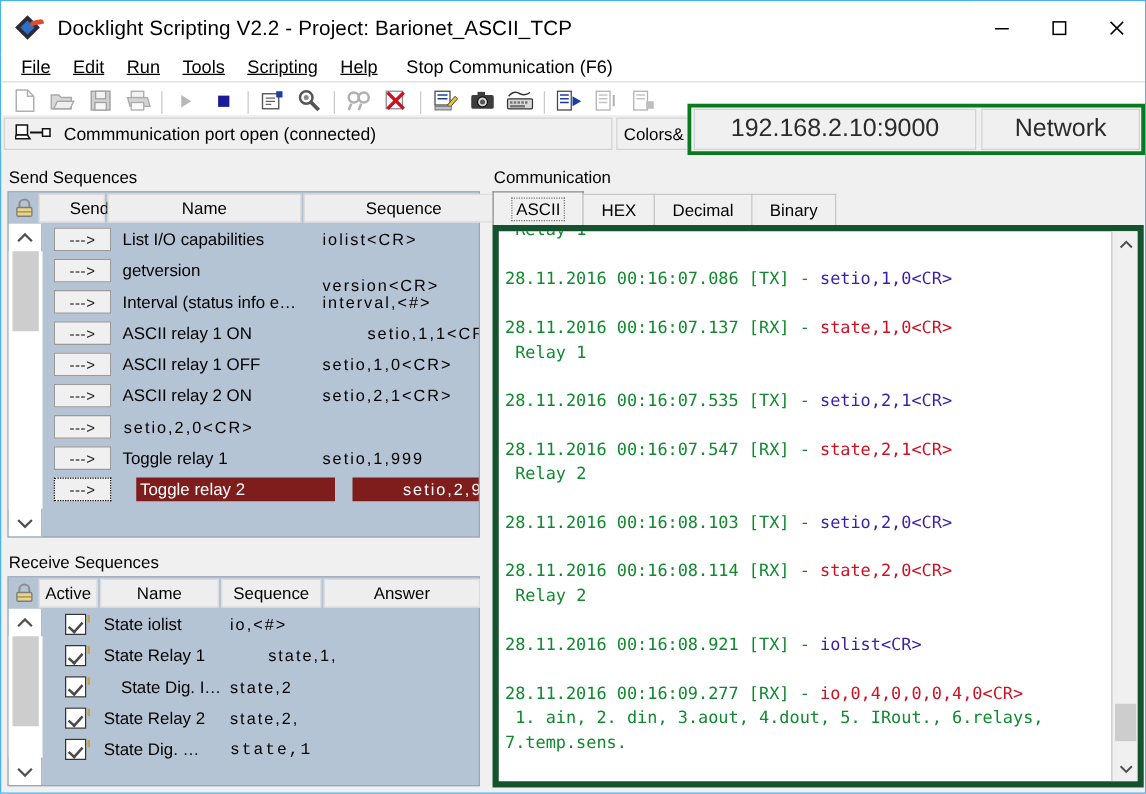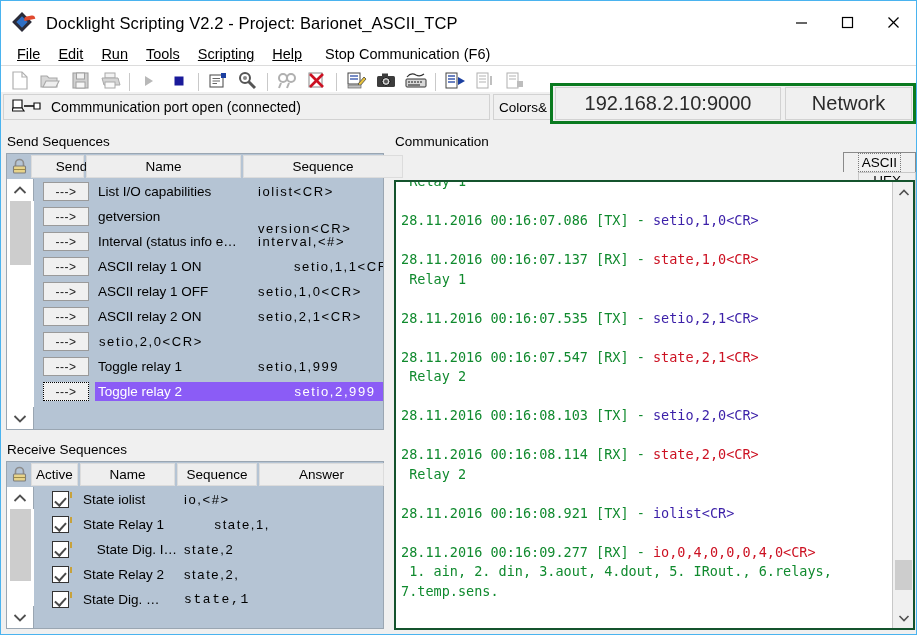--- a/index.html
+++ b/index.html
@@ -148,45 +148,45 @@
   .sendbtn.focus { border:1px dotted #000; }
   .cell-name {
     flex:none; font-size:13.5px; white-space:nowrap; overflow:hidden;
     padding-left:3px; padding-right:3px; line-height:19px; height:19px;
   }
   .cell-seq {
     flex:none; font-size:13px; white-space:nowrap; overflow:hidden;
     letter-spacing:1.6px; padding-left:4px; line-height:19px; height:19px;
   }
   .row.selected .cell-name, .row.selected .cell-seq {
-    background:#8b5cf6; color:#ffffff;
+    background:#7f1d1d; color:#ffffff;margin-left:14px;
   }
   .chkcell { width:40px; display:flex; align-items:center; justify-content:center; flex:none; margin-left:6px;}
   .chk {
     width:17px; height:17px; background:#fff; border:1px solid #333; position:relative;
   }
   .chk::after {
     content:""; position:absolute; left:4px; top:3px; width:5px; height:9px;
     border:solid #4a4a4a; border-width:0 2px 2px 0; transform:rotate(42deg);
   }
   .chk-tick { position:absolute; right:-4px; top:0px; width:2px; height:6px; background:#c8a23a; }
 
   
-  .tabsrow { position:absolute; display:flex; align-items:flex-end;flex-direction:column; }
+  .tabsrow { position:absolute; display:flex; align-items:flex-end; }
   .tab {
     height:26px; padding:0 14px; background:#f0f0f0; border:1px solid #c8c8c8;
     border-bottom:none; display:flex; align-items:center; justify-content:center;
     font-size:13.5px; margin-right:-1px; color:#000;
   }
   .tab.active { background:#f0f0f0; border-color:#8a8a8a; height:28px; font-weight:400; }
   .tab.active span { border:1px dotted #7a7a7a; padding:1px 3px; }
   .tabfill { flex:1; height:26px; border-bottom:1px solid #c8c8c8; }
 
   .logbox {
-    position:absolute; background:#ffffff; border:2px solid #14532d;
+    position:absolute; background:#ffffff; border:5px solid #14532d;
     overflow:hidden;
   }
   .logtext {
     position:absolute; left:5px; top:-8px; right:22px;
     font-family:"DejaVu Sans Mono","Liberation Mono",monospace;
     font-size:13.5px; line-height:19.5px; white-space:pre-wrap;
   }
   .tx { color:#3b1fa8; }
   .rx { color:#cc1122; }
   .ts { color:#108a2e; }

